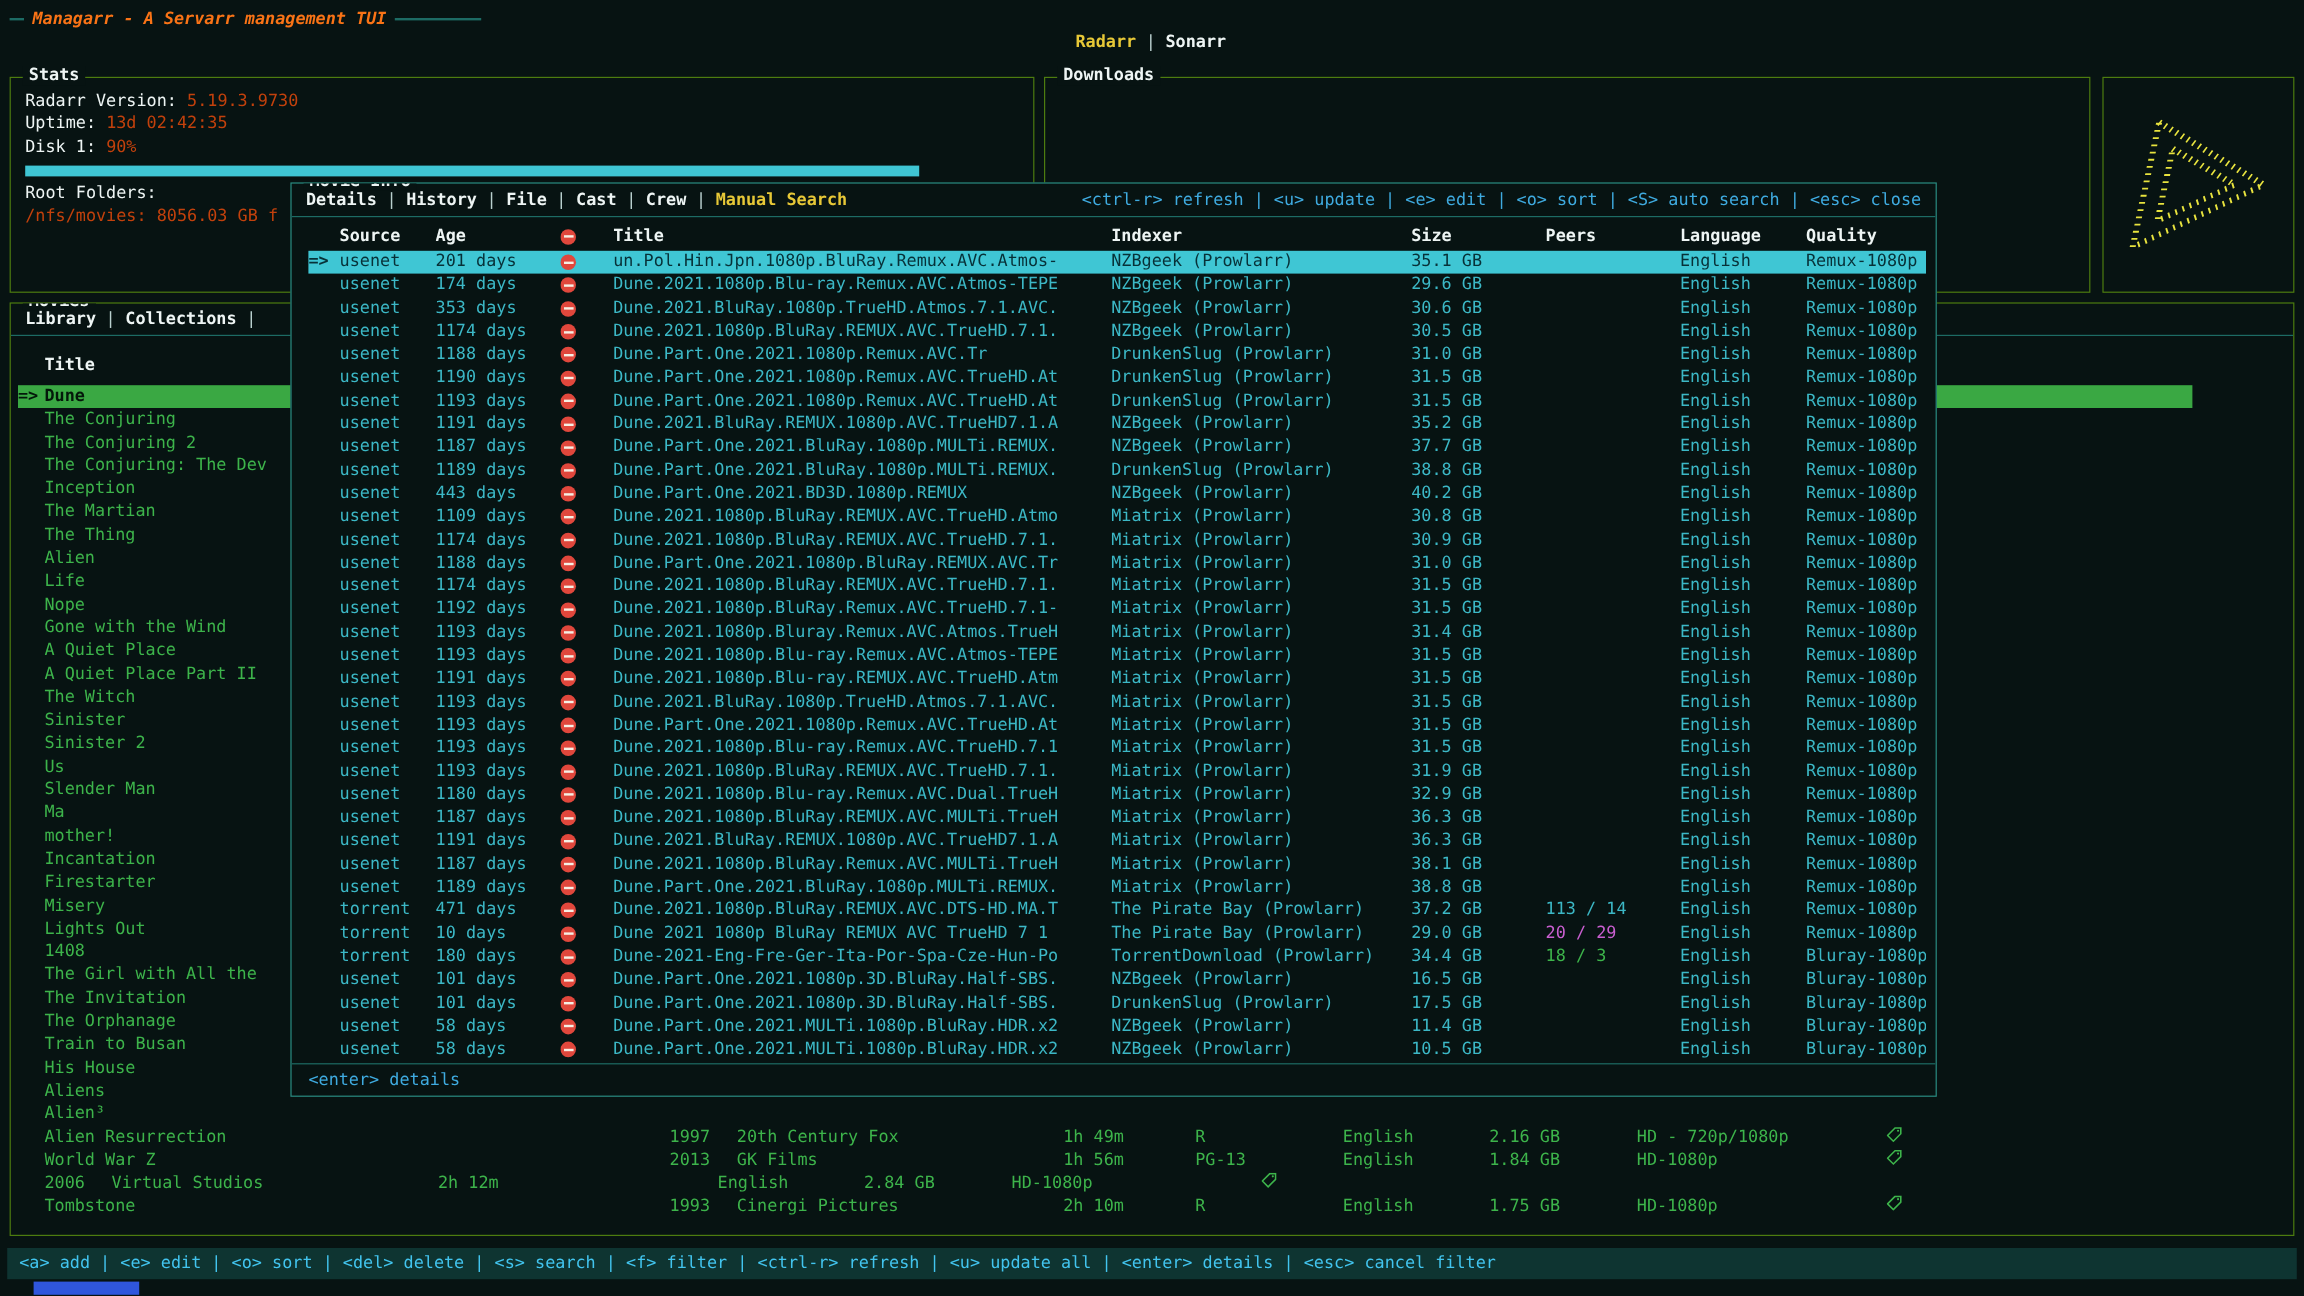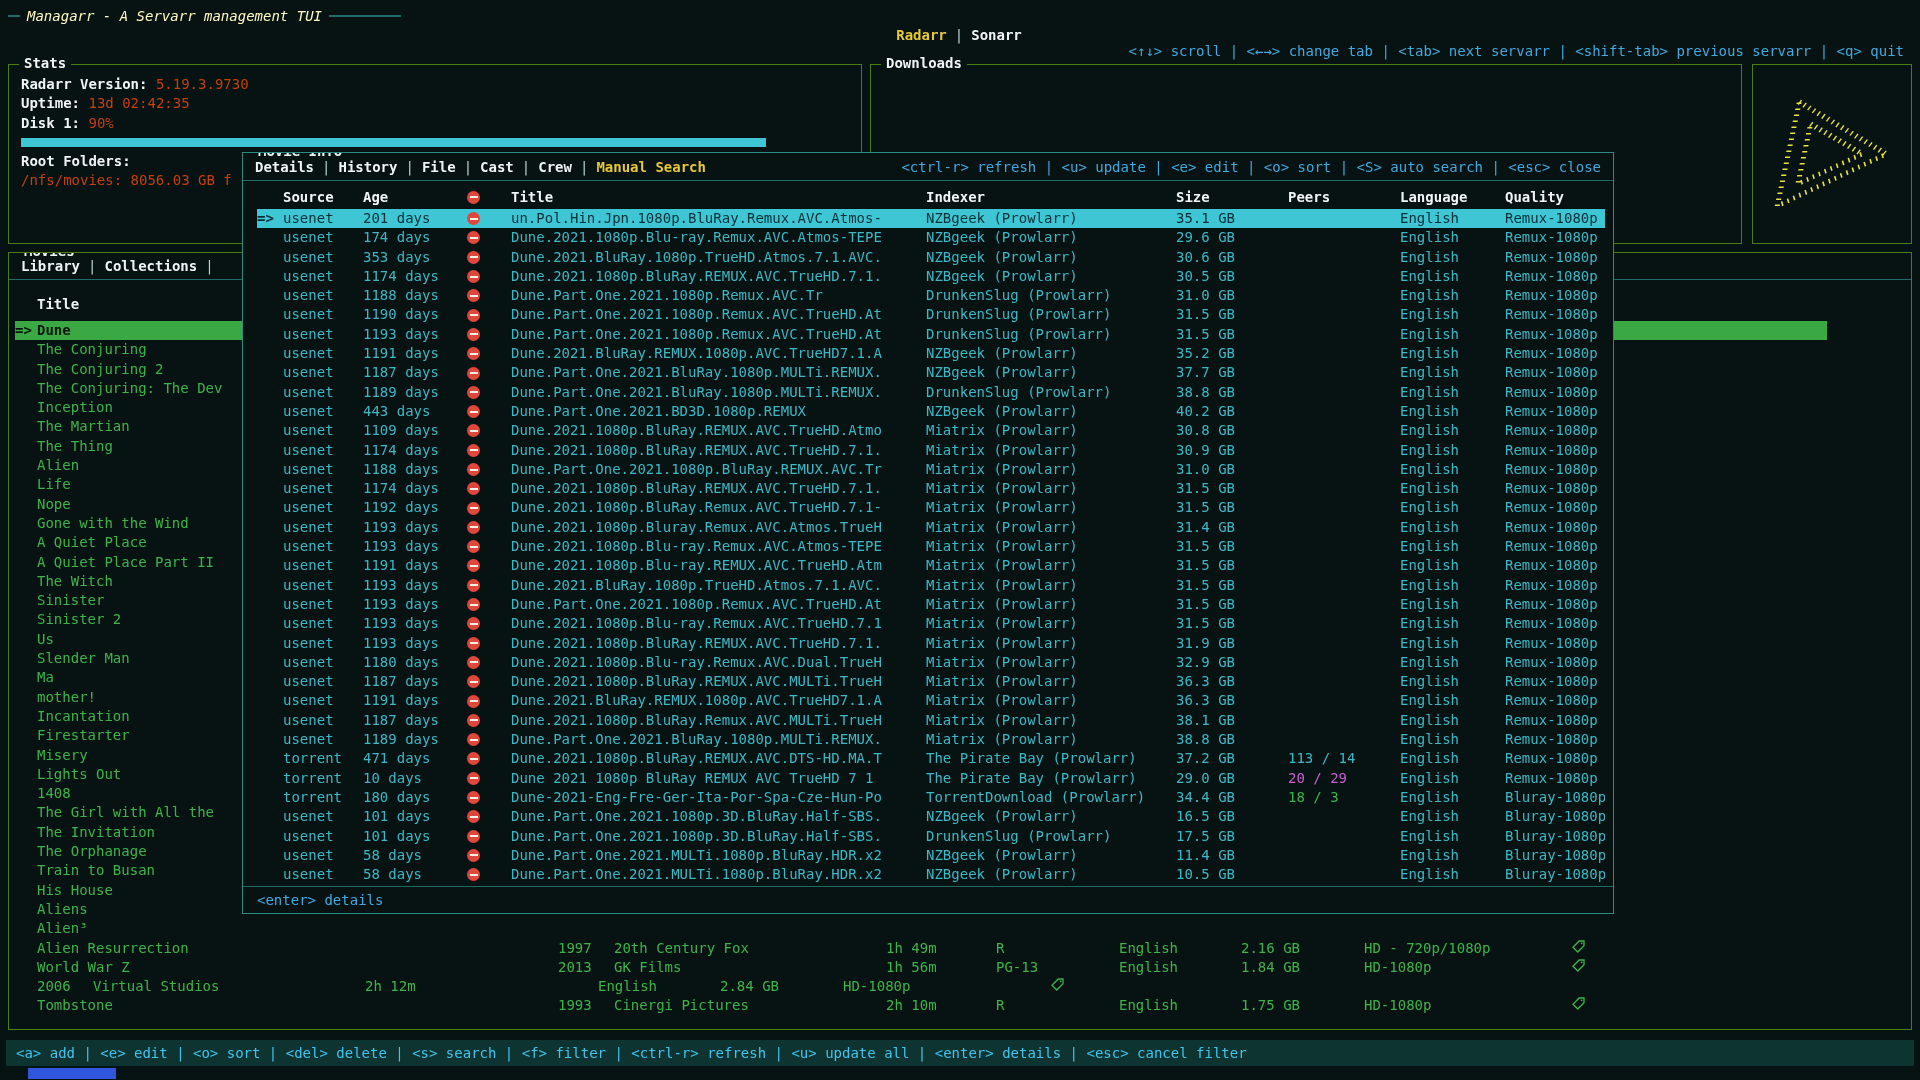--- a/index.html
+++ b/index.html
@@ -15,30 +15,30 @@
   .c-hint { color:#3fabe0; }
   .tab { font-weight:bold; color:#eef5f4; white-space:nowrap; }
   .tab.active-hl { color:#e7c837; }
   .tab-sep { color:#b9d0ce; margin:0 8px; }
   .cell { white-space:nowrap; overflow:hidden; }
 
   
   .titlebar { position:absolute; left:8px; top:7px; right:8px; height:18px; display:flex; align-items:center; gap:7px; }
   .tb-dash { height:2px; background:#1d6b64; }
   .tb-dash.d1 { width:12px; } .tb-dash.d2 { width:72px; }
-  .app-title { color:#fef9c3; font-style:italic; font-weight:normal; white-space:nowrap; }
+  .app-title { color:#f97316; font-style:italic; font-weight:bold; white-space:nowrap; }
 
   
   .tabbar { position:absolute; left:14px; top:27px; right:16px; height:24px; display:flex; align-items:center;flex-direction:column; }
   .top-hints { margin-left:auto; white-space:nowrap; }
 
   
   .stats-panel { left:8px; top:64px; width:854px; height:180px; }
   .stats-body { padding:10px 12px 0 12px; line-height:19.3px; }
-  .stat-line .lbl { font-weight:bold; color:#eef5f4; }
+  .stat-line .lbl { font-weight:normal; color:#eef5f4; }
   .stat-line .val { color:#c2410c; }
   .gauge { height:19.3px; display:flex; align-items:center; }
   .gauge-fill { height:9px; background:#3fc6d4; width:0; }
 
   
   .downloads-panel { left:870px; top:64px; width:872px; height:180px; }
   .logo-panel { left:1752px; top:64px; width:160px; height:180px; display:flex; align-items:center; justify-content:center; }
 
   
   .movies-panel { left:8px; top:252px; width:1904px; height:778px; overflow:hidden; }
@@ -102,21 +102,20 @@
     <span class="app-title">Managarr - A Servarr management TUI</span>
     <span class="tb-dash d2"></span>
   </div>
 
   <div class="tabbar">
     <div class="servarr-tabs" style="display:flex;align-items:center;">
         <span class="tab active-hl">Radarr</span>
         <span class="tab-sep">|</span>
         <span class="tab">Sonarr</span>
       </div>
-    <div class="top-hints c-hint">&lt;↑↓&gt; scroll | &lt;←→&gt; change tab | &lt;tab&gt; next servarr | &lt;shift-tab&gt; previous servarr | &lt;q&gt; quit</div>
   </div>
 
   <div class="panel stats-panel">
     <span class="panel-title">Stats</span>
     <div class="stats-body">
       <div class="stat-line"><span class="lbl">Radarr Version:</span> <span class="val">5.19.3.9730</span></div>
       <div class="stat-line"><span class="lbl">Uptime:</span> <span class="val">13d 02:42:35</span></div>
       <div class="stat-line"><span class="lbl">Disk 1:</span> <span class="val">90%</span></div>
       <div class="gauge">
           <div class="gauge-fill" style="width: 90%;"></div>

